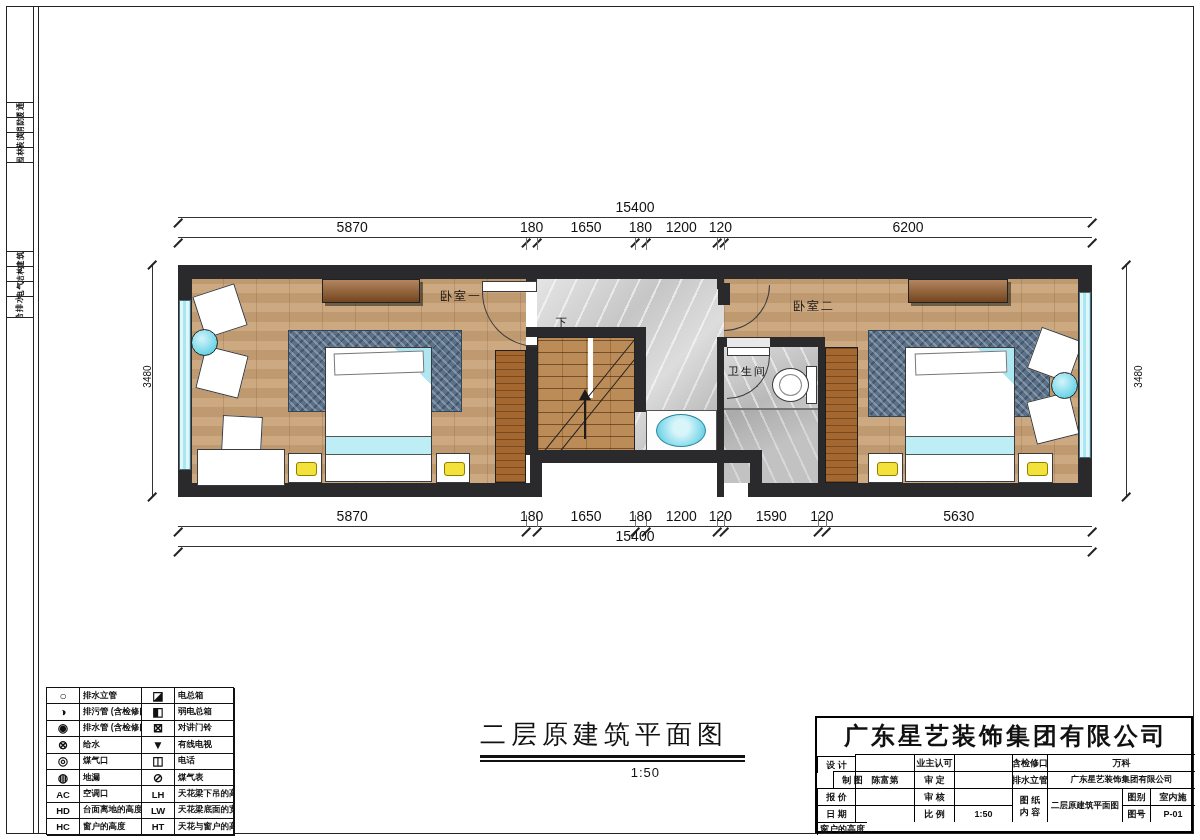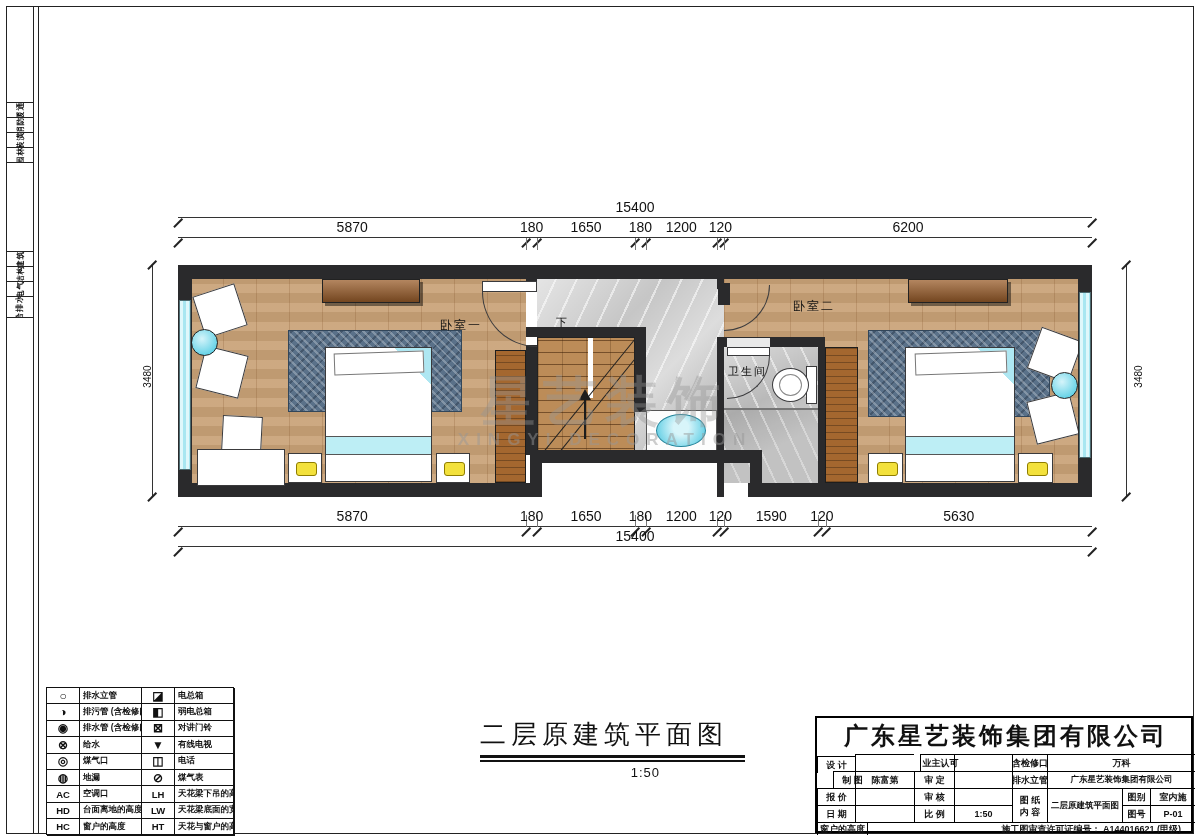--- a/index.html
+++ b/index.html
@@ -191,28 +191,24 @@
       <div class="lamp" style="position:absolute;left:8px;top:8px;width:19px;height:12px"></div>
     </div>
   <div class="abs white-furn" style="left:1018px;top:453px;width:35px;height:30px;z-index:3">
       <div class="lamp" style="position:absolute;left:8px;top:8px;width:19px;height:12px"></div>
     </div>
   <div class="abs white-furn" style="left:1033px;top:333px;width:44px;height:44px;transform:rotate(20deg);z-index:3"></div>
   <div class="abs white-furn" style="left:1031px;top:396px;width:44px;height:44px;transform:rotate(-14deg);z-index:3"></div>
   <div class="abs" style="left:1051px;top:372px;width:27px;height:27px;border-radius:50%;background:radial-gradient(circle at 40% 35%,#d5f4fa,#3fc7e0);border:1.5px solid #222;z-index:4"></div>
   <div class="abs ward" style="left:825px;top:347px;width:33px;height:136px;z-index:3"></div>
 
-  <div class="abs plan-label" style="left:440px;top:317px">卧室一</div>
+  <div class="abs plan-label" style="left:440px;top:288px">卧室一</div>
   <div class="abs plan-label" style="left:793px;top:298px">卧室二</div>
   <div class="abs plan-label" style="left:728px;top:364px;font-size:11px;z-index:7">卫生间</div>
 
-  <div class="abs" id="watermark">
-    <div class="wm-cn">星艺装饰</div>
-    <div class="wm-en">XINGYI DECORATION</div>
-  </div>
 
   <div class="abs dim-host" id="dim-top-total" style="left:178px;top:202px;width:914px">
       <div class="dim-line"></div>
       <div class="dim-tick" style="left: -6px;"></div>
       <div class="dim-tick" style="left: 908px;"></div>
       <div class="dim-label" style="left: 457px;">15400</div>
     </div>
   <div class="abs dim-host" id="dim-top-segs" style="left:178px;top:222px;width:914px">
       <div class="dim-line"></div>
       <div class="dim-tick" style="left: -6px;"></div>
@@ -331,21 +327,21 @@
       <div class="lg-cell lg-txt">窗户的高度</div>
       <div class="lg-cell lg-sym code">HT</div>
       <div class="lg-cell lg-txt">天花与窗户的高度</div>
     </div>
 
   <div class="abs" id="title-block">
     <div class="tb-cell tb-company">广东星艺装饰集团有限公司</div>
 
     <div class="tb-cell" style="left:0;top:38px;width:38px;height:17px">设 计</div>
     <div class="tb-cell" style="left:38px;top:36px;width:59px;height:17px"></div>
-    <div class="tb-cell" style="left:103px;top:36px;width:40px;height:17px">业主认可</div>
+    <div class="tb-cell" style="left:97px;top:36px;width:40px;height:17px">业主认可</div>
     <div class="tb-cell" style="left:137px;top:36px;width:58px;height:17px"></div>
     <div class="tb-cell" style="left:195px;top:36px;width:35px;height:17px">含检修口</div>
     <div class="tb-cell" style="left:230px;top:36px;width:148px;height:17px">万科</div>
 
     <div class="tb-cell" style="left:16px;top:53px;width:38px;height:17px">制 图</div>
     <div class="tb-cell" style="left:38px;top:53px;width:59px;height:17px">陈富第</div>
     <div class="tb-cell" style="left:97px;top:53px;width:40px;height:17px">审 定</div>
     <div class="tb-cell" style="left:137px;top:53px;width:58px;height:17px"></div>
     <div class="tb-cell" style="left:195px;top:53px;width:35px;height:17px">排水立管</div>
     <div class="tb-cell" style="left:230px;top:53px;width:148px;height:17px;font-size:8.5px">广东星艺装饰集团有限公司</div>
@@ -363,16 +359,15 @@
     <div class="tb-cell" style="left:333px;top:70px;width:45px;height:17px">室内施</div>
 
     <div class="tb-cell" style="left:0;top:87px;width:38px;height:17px">日 期</div>
     <div class="tb-cell" style="left:38px;top:87px;width:59px;height:17px"></div>
     <div class="tb-cell" style="left:97px;top:87px;width:40px;height:17px">比 例</div>
     <div class="tb-cell" style="left:137px;top:87px;width:58px;height:17px">1:50</div>
     <div class="tb-cell" style="left:305px;top:87px;width:28px;height:17px">图号</div>
     <div class="tb-cell" style="left:333px;top:87px;width:45px;height:17px">P-01</div>
 
     <div class="tb-cell" style="left:0;top:104px;width:50px;height:13px">窗户的高度</div>
-    <div class="tb-cell" style="left:50px;top:104px;width:328px;height:13px;justify-content:flex-end;padding-right:14px">施工图审查许可证编号：  A144016621 (甲级)</div>
   </div>
 
 </div>
 
 </body></html>

